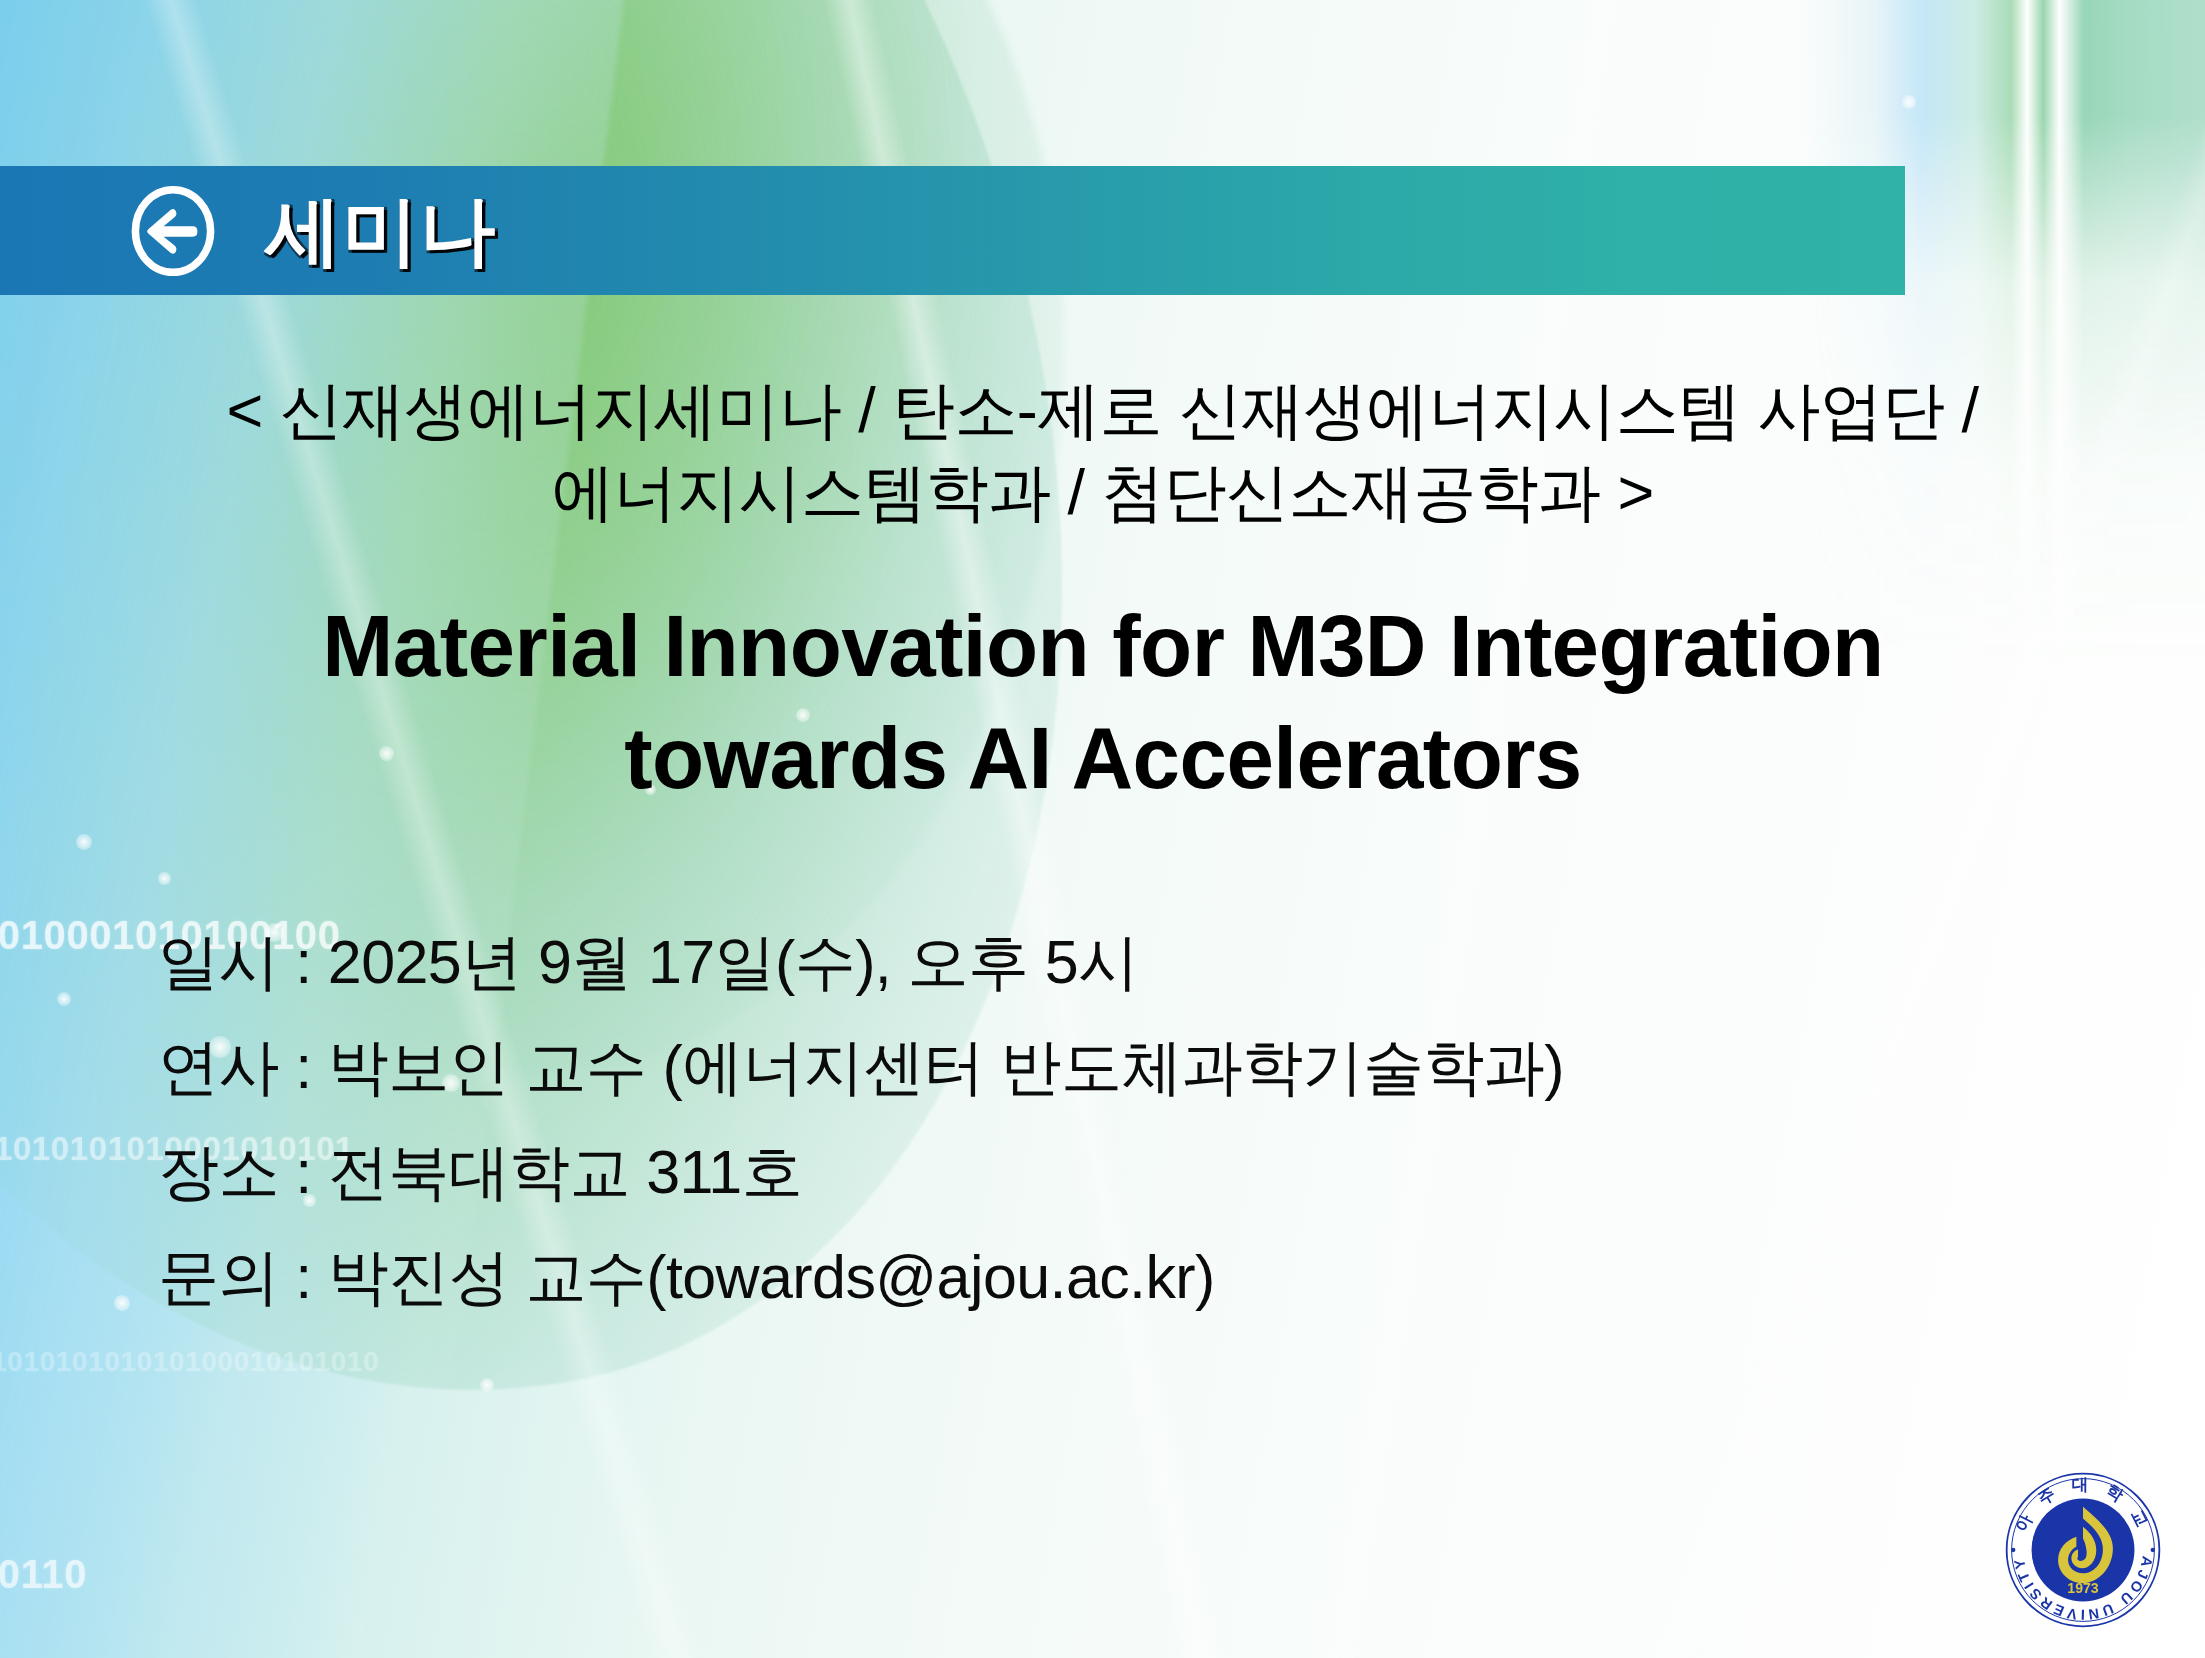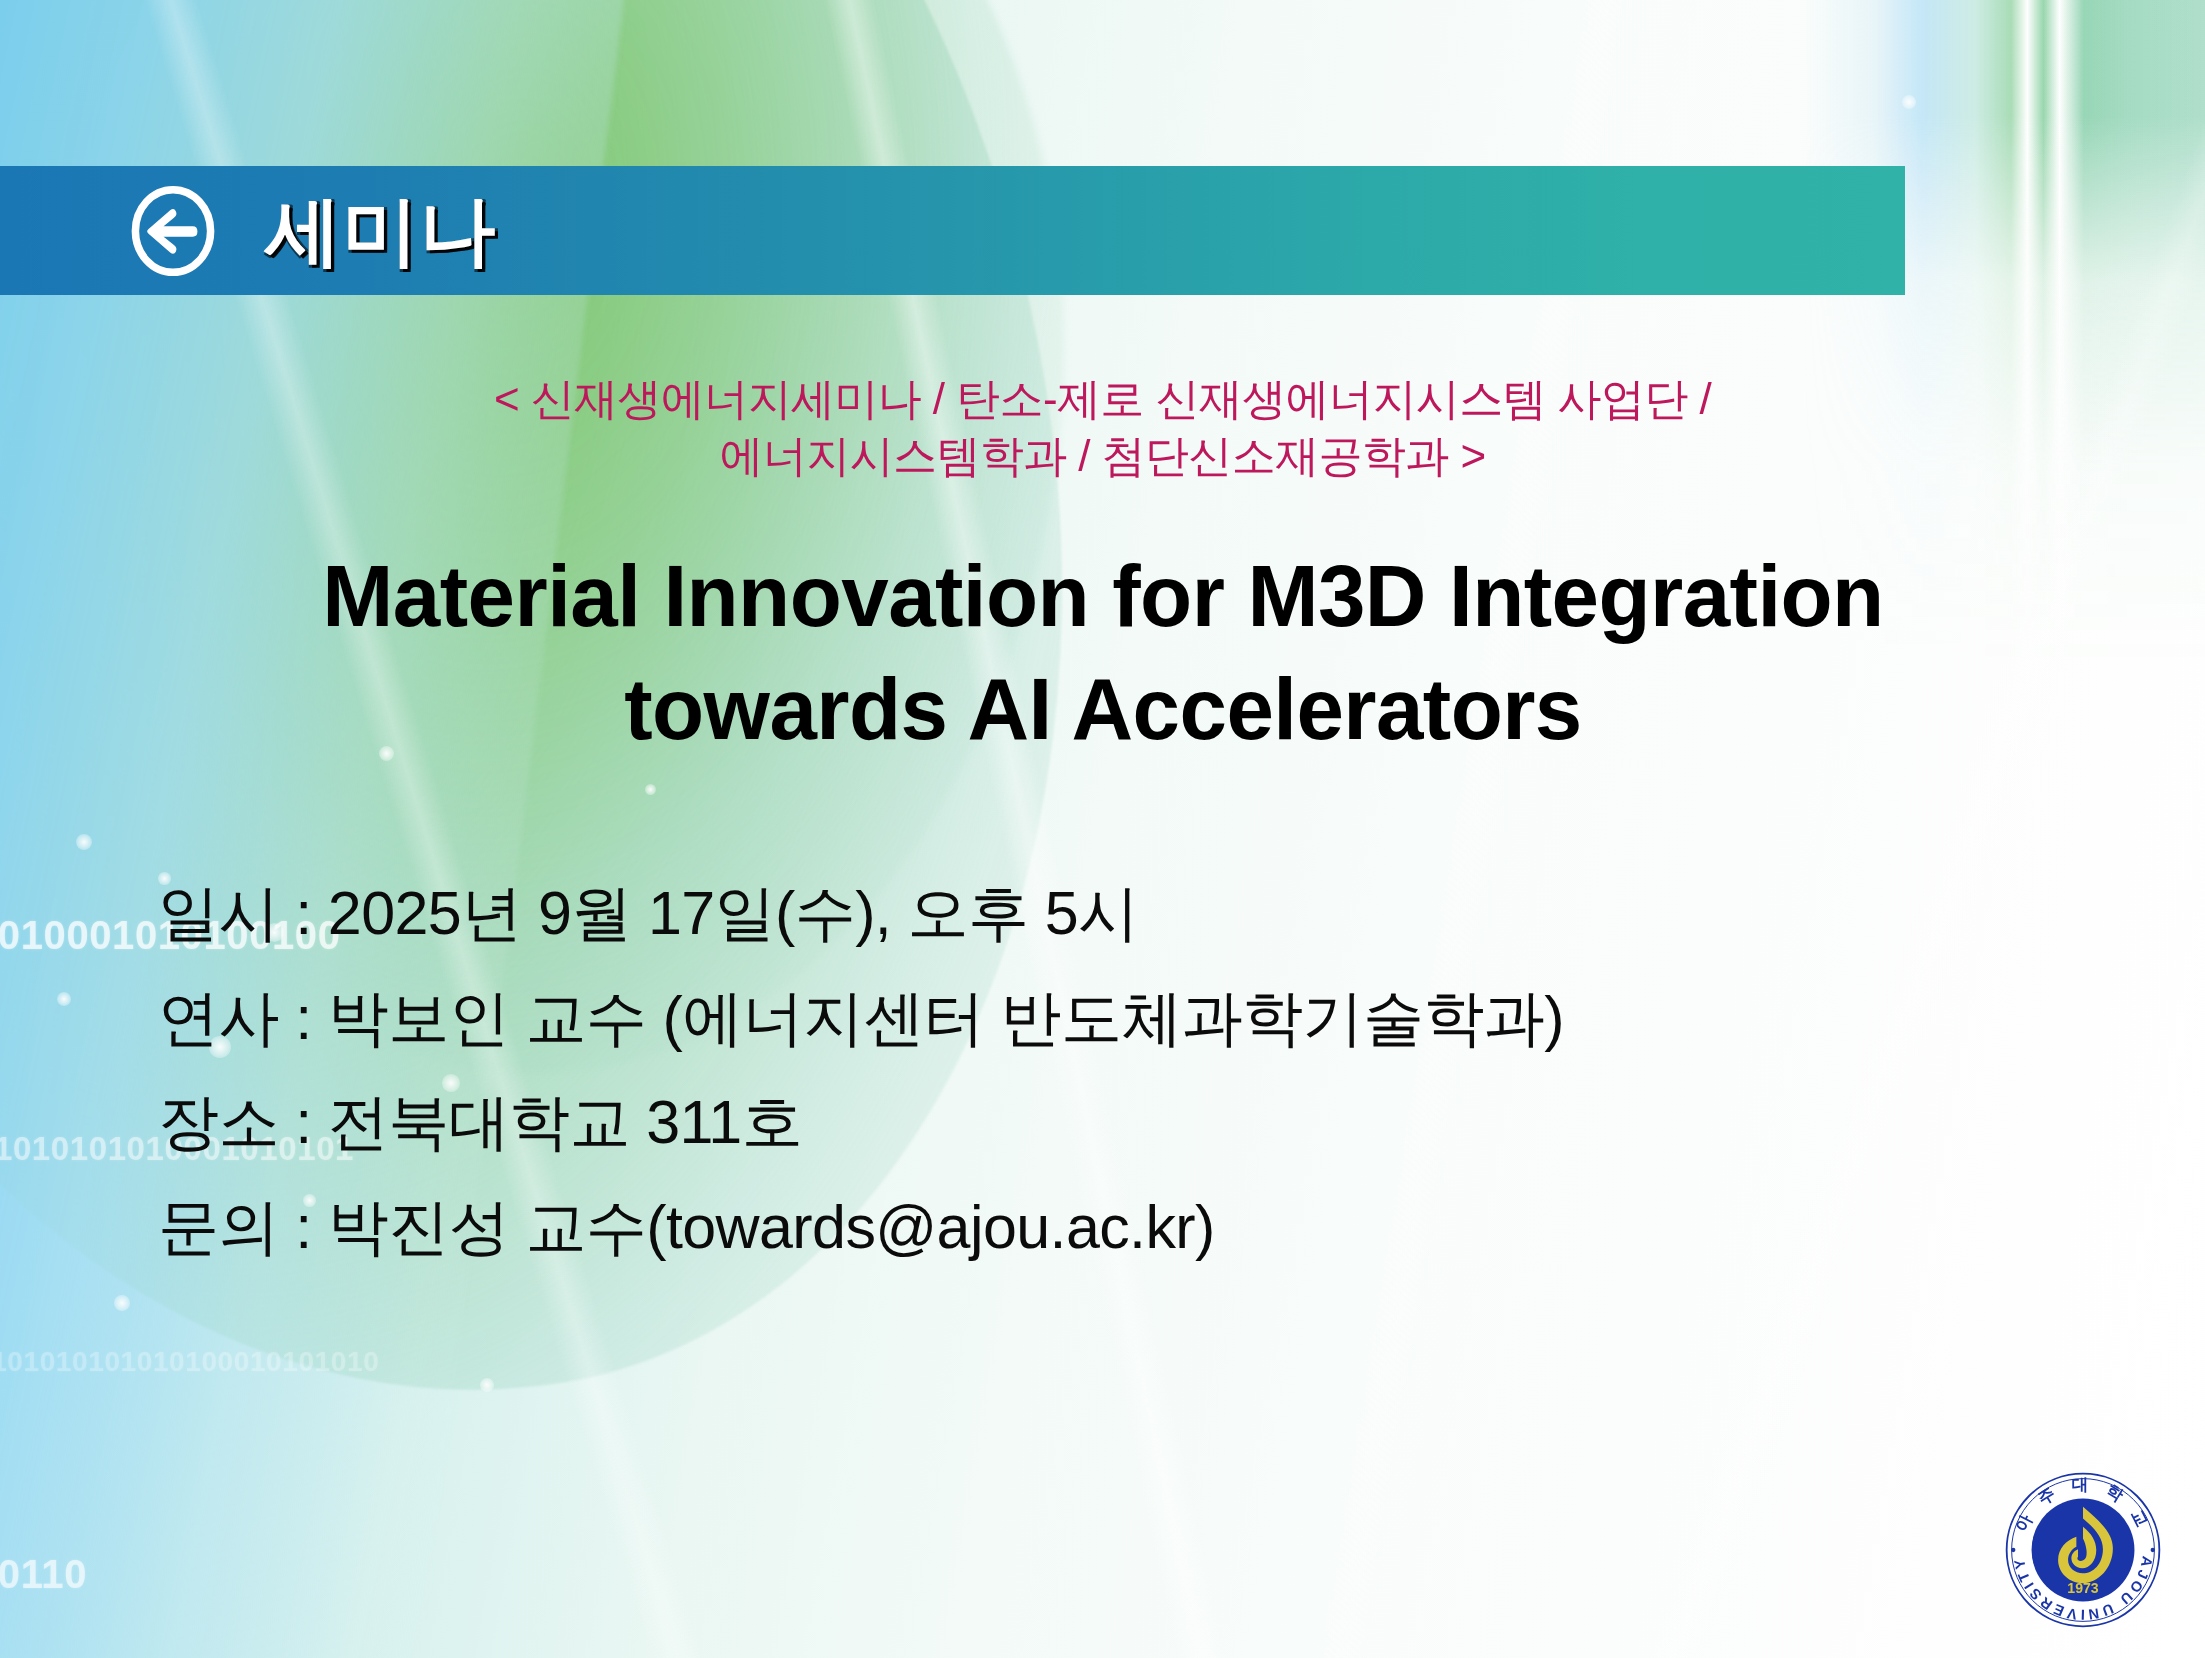--- a/index.html
+++ b/index.html
@@ -207,23 +207,23 @@
     position: absolute;
     left: 0;
     top: 294px;
     width: 2205px;
   }
 
   .subtitle {
     margin: 76px auto 4px auto;
     width: 1870px;
     text-align: center;
-    font-size: 44px;
+    font-size: 63px;
     font-weight: 500;
-    color: #be185d;
+    color: #000000;
     line-height: 1.30;
     letter-spacing: -0.6px;
   }
 
   .main-title {
     margin: 56px auto 0 auto;
     width: 1934px;
     text-align: center;
     font-size: 88px;
     font-weight: 700;

